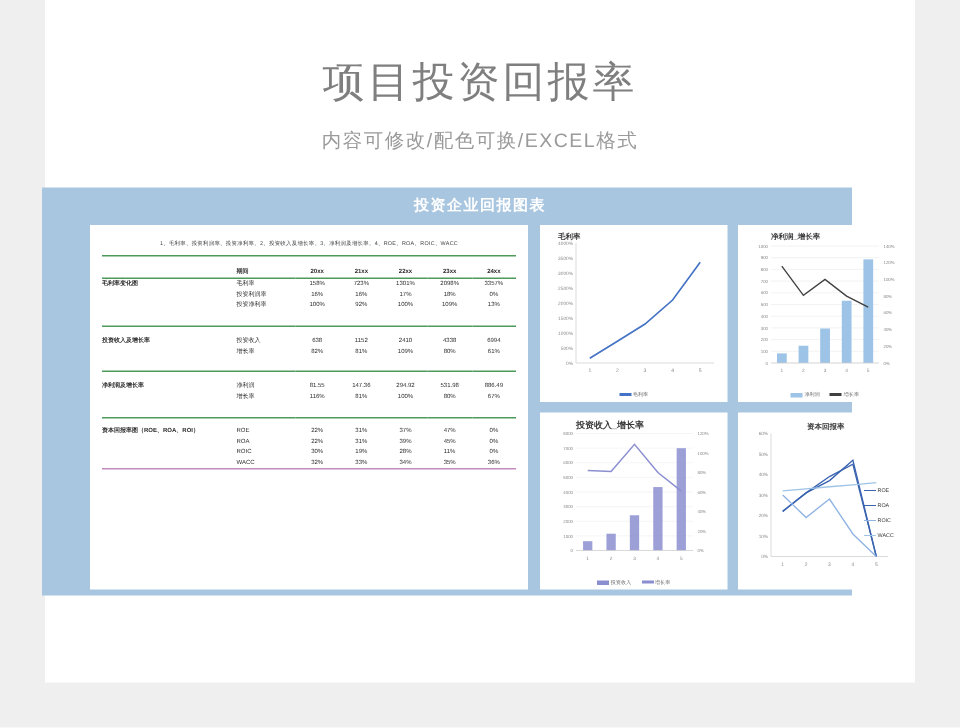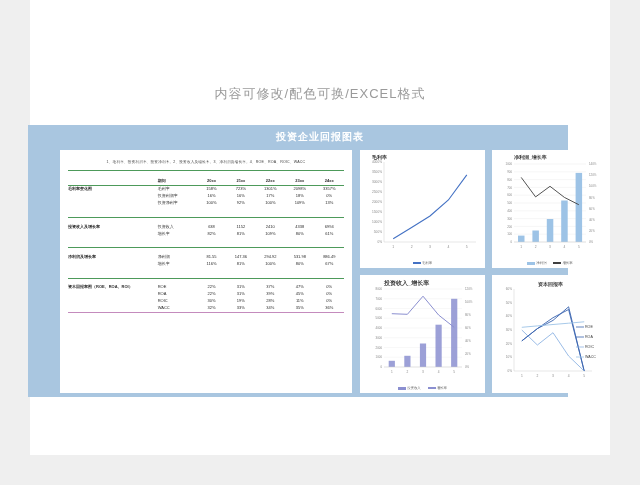--- a/index.html
+++ b/index.html
@@ -60,20 +60,21 @@
   .legend span{margin:0 3px;white-space:nowrap;}
   .swatch{display:inline-block;width:8px;height:3px;vertical-align:middle;margin-right:1px;}
   .swline{display:inline-block;width:8px;height:1px;vertical-align:middle;margin-right:1px;}
   svg{display:block;}
 </style>
 </head>
 <body>
 
 <div class="page">
 
+  <div class="title">项目投资回报率</div>
   <div class="subtitle">内容可修改/配色可换/EXCEL格式</div>
 
   <div class="panel">
     <div class="panel-head">投资企业回报图表</div>
 
     <div class="card card-table">
       <div class="note">1、毛利率、投资利润率、投资净利率。2、投资收入及增长率。3、净利润及增长率。4、ROE、ROA、ROIC、WACC</div>
       <div class="rule-green"></div>
       <div class="blockgap"></div>
       <table class="grid">

